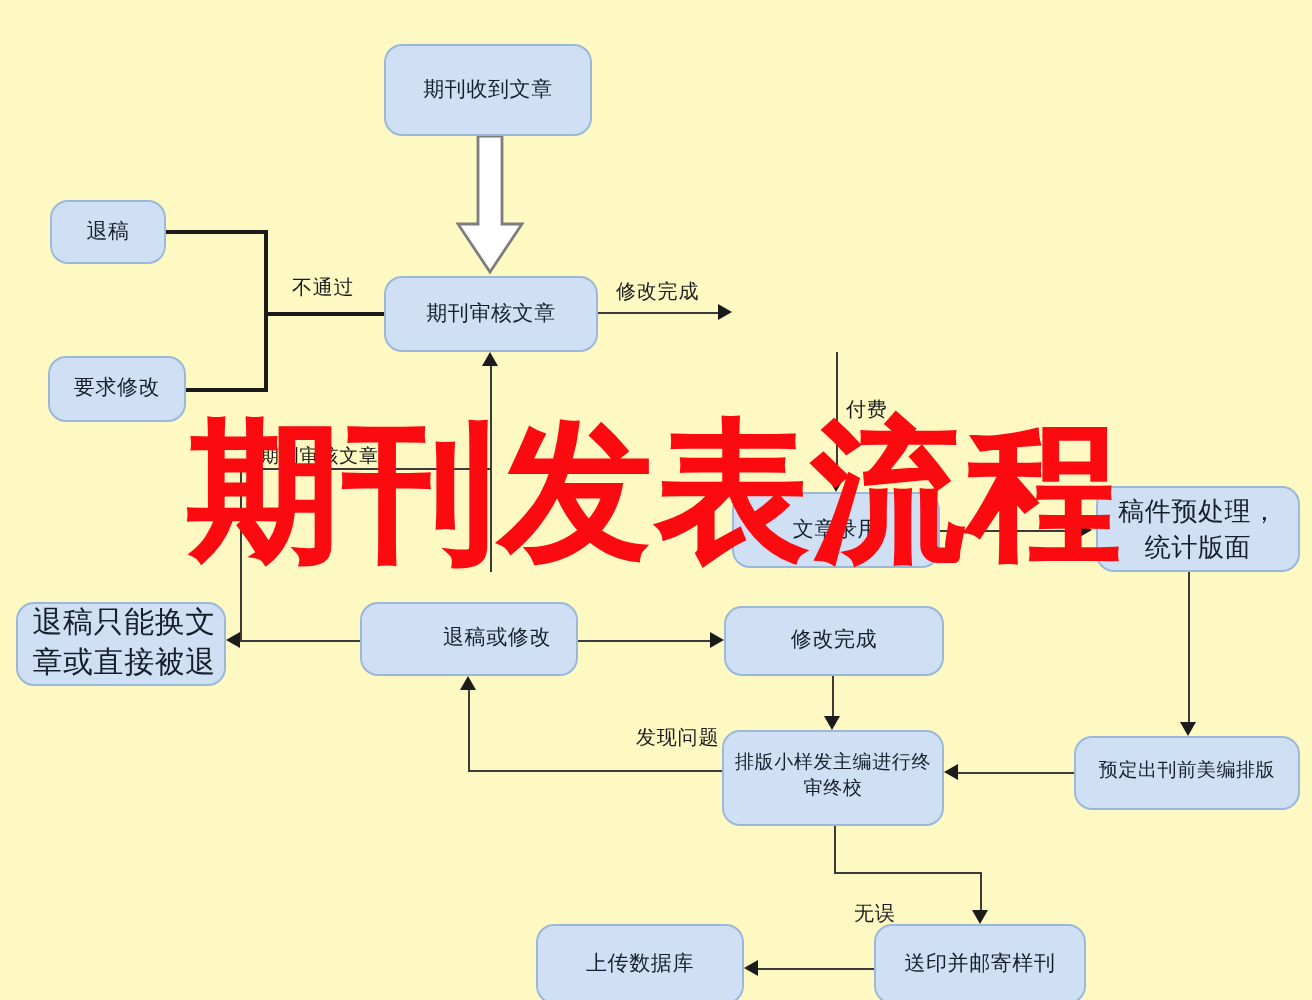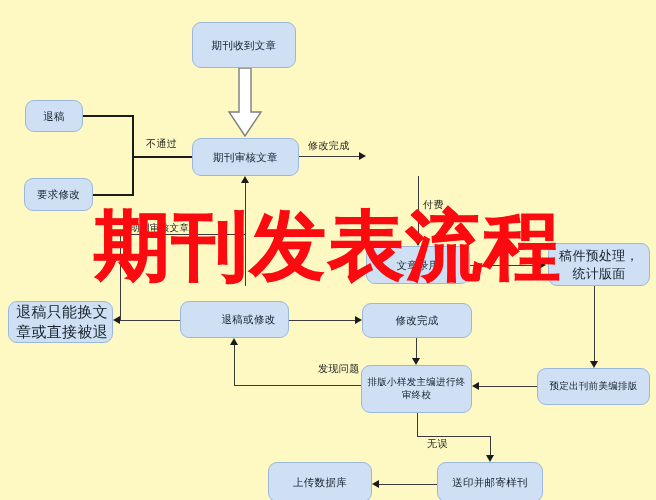--- a/index.html
+++ b/index.html
@@ -208,21 +208,21 @@
   <div class="seg v" style="left:245px; top:183px; width:1px; height:52px;"></div>
   <div class="arrowhead ah-up" style="left:241px; top:176px;"></div>
   <div class="edge-label" style="left:130px; top:222px; font-size:9.5px;">
     <span>期刊审核文章</span>
   </div>
 
   <div class="seg v" style="left:417px; top:413px; width:1px; height:23px;"></div>
   <div class="seg h" style="left:417px; top:436px; width:73px; height:1px;"></div>
   <div class="seg v" style="left:490px; top:436px; width:1px; height:19px;"></div>
   <div class="arrowhead ah-down" style="left:486px; top:455px;"></div>
-  <div class="edge-label" style="left:427px; top:437px;">
+  <div class="edge-label" style="left:427px; top:450px;">
     <span>无误</span>
   </div>
 
   <div class="seg h" style="left:379px; top:484px; width:58px; height:1px;"></div>
   <div class="arrowhead ah-left" style="left:372px; top:480px;"></div>
 
   <div id="watermark">
     <span>期刊发表流程</span>
   </div>
 

